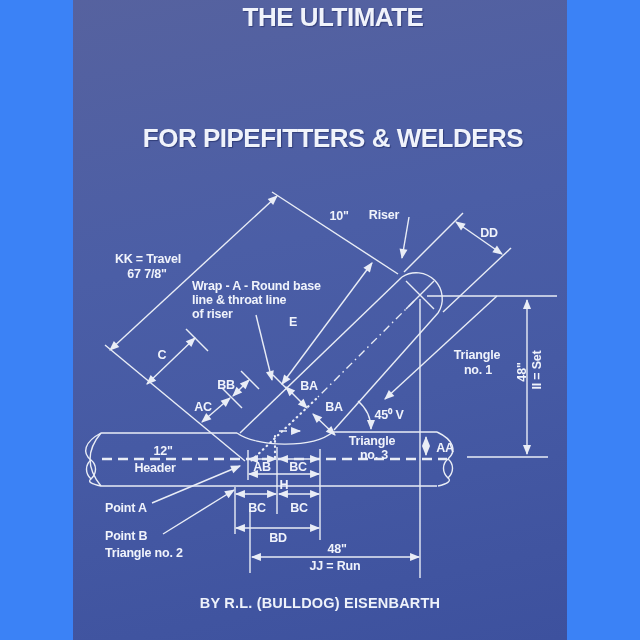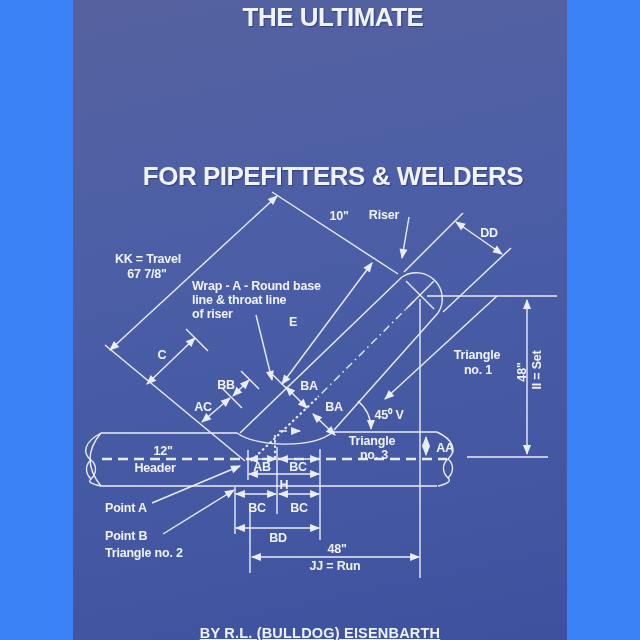--- a/index.html
+++ b/index.html
@@ -4,23 +4,23 @@
 <style>
   html,body{margin:0;padding:0;background:#000;}
   #stage{position:relative;width:640px;height:640px;background:#3b82f6;overflow:hidden;
          font-family:"Liberation Sans", sans-serif;}
   #cover{position:absolute;left:73px;top:0;width:494px;height:640px;
          background:linear-gradient(168deg,#56629f 0%,#4b5ea6 38%,#465aa4 62%,#3d519e 100%);}
   .title-line{position:absolute;left:73px;width:494px;text-align:center;
               color:#f0f3fb;font-weight:bold;font-size:26px;letter-spacing:-0.5px;
               transform:translateX(13px);white-space:nowrap;
               text-shadow:1px 1px 1px rgba(10,20,70,0.45);}
-  #title1{top:2px;} #title2{top:63px;} #title3{top:123px;margin-top:38px;}
-  #author{position:absolute;left:73px;top:625px;width:494px;text-align:center;
-          color:#eef2fa;font-weight:bold;font-size:14.5px;letter-spacing:0.2px;text-decoration:underline;}
+  #title1{top:2px;} #title2{top:63px;} #title3{top:123px;}
+  #author{position:absolute;left:73px;top:595px;width:494px;text-align:center;
+          color:#eef2fa;font-weight:bold;font-size:14.5px;letter-spacing:0.2px;}
   svg{position:absolute;left:0;top:0;}
   .ln{stroke:#e9edf6;stroke-width:1.4;fill:none;}
   .w2{stroke-width:2.4;}
   .cdash{stroke-dasharray:10 6;}
   .dotted{stroke-width:2.2;stroke-dasharray:0.6 4.6;stroke-linecap:round;}
   .dashdot{stroke-dasharray:8 4 1.5 4;}
   .dim{marker-start:url(#ar);marker-end:url(#ar);}
   .a-end{marker-end:url(#ar);}
   .a-start{marker-start:url(#ar);}
   .lbl{fill:#f0f3fb;font-family:"Liberation Sans",sans-serif;font-weight:bold;

